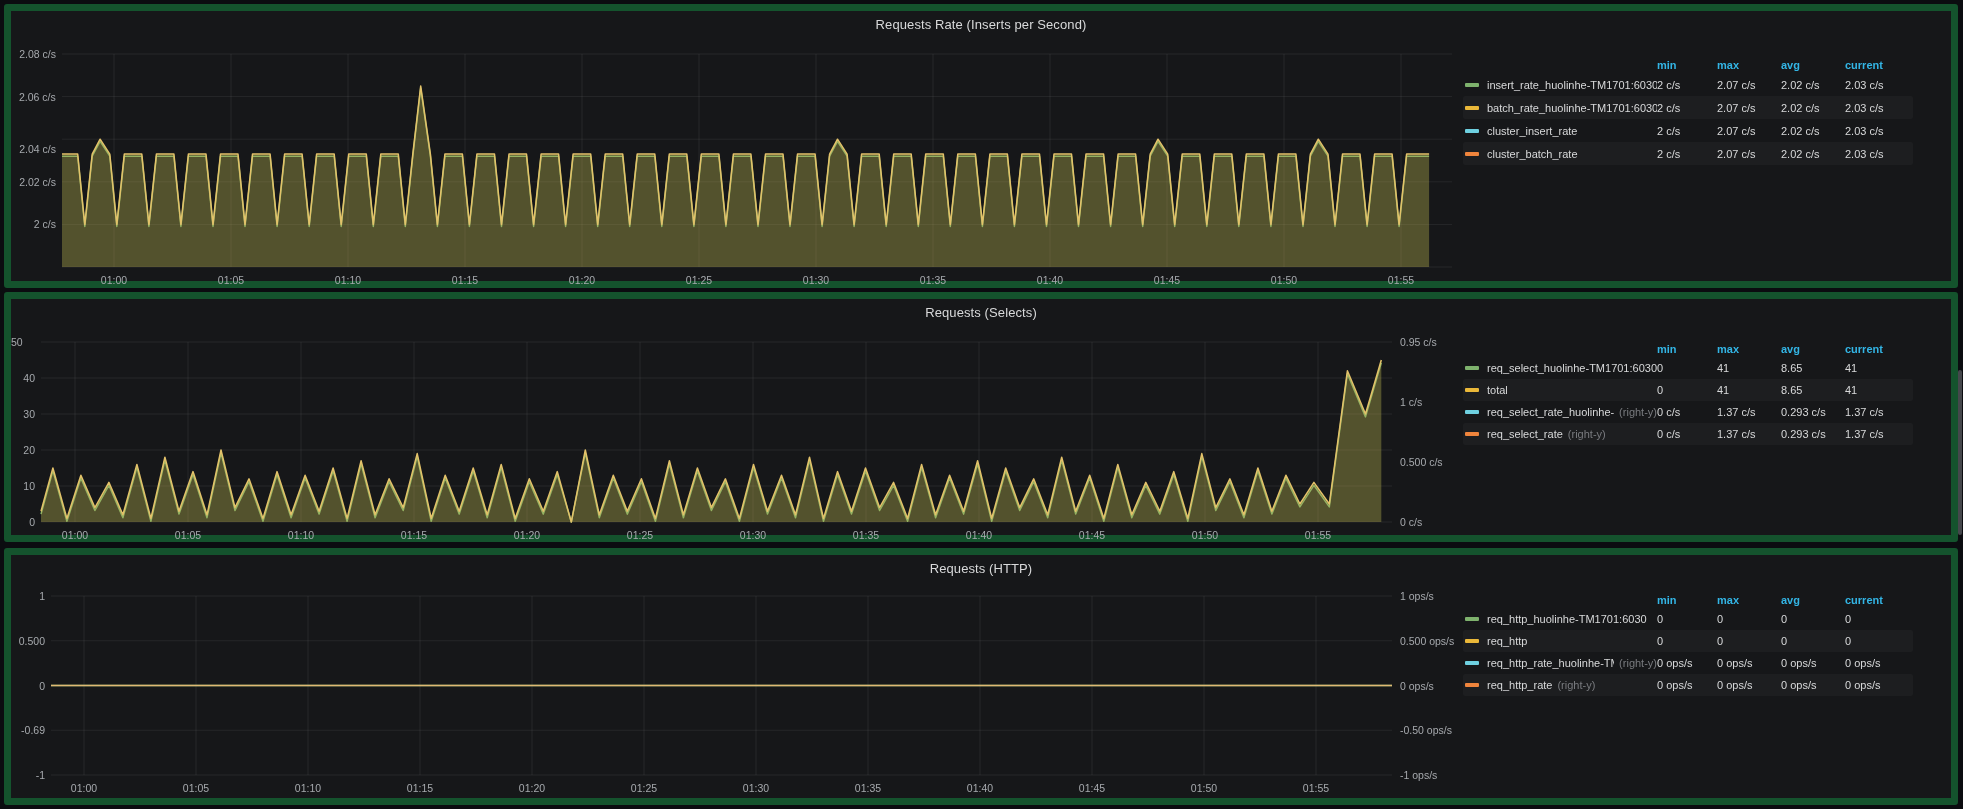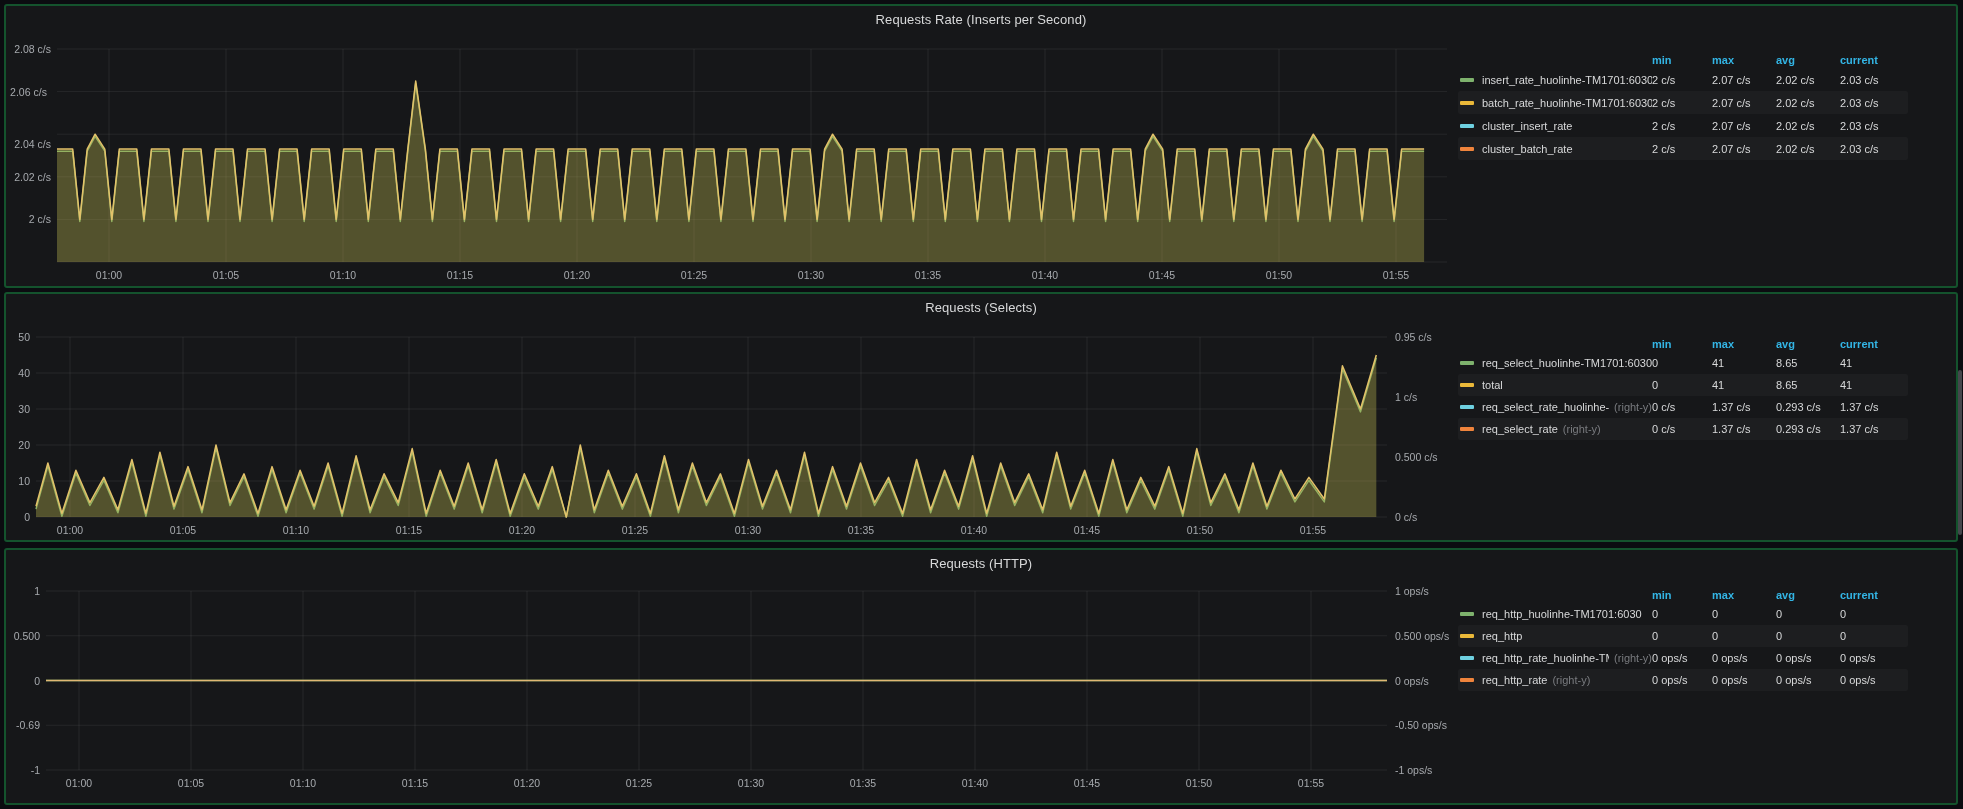--- a/index.html
+++ b/index.html
@@ -1,18 +1,18 @@
 <!DOCTYPE html>
 <html style="--header-blue: #33b5e5;"><head>
 <meta charset="utf-8">
 <style>
   html,body{margin:0;padding:0;background:#0b0c10;width:1963px;height:809px;overflow:hidden;
     font-family:"Liberation Sans",sans-serif;-webkit-font-smoothing:antialiased;}
   .page{position:relative;width:1963px;height:809px;background:#0b0c10;}
-  .panel{position:absolute;background:#161719;border:2px solid #14532d;border-radius:3px;box-sizing:border-box;}
+  .panel{position:absolute;background:#161719;border:7px solid #14532d;border-radius:3px;box-sizing:border-box;}
   .panel-title{position:absolute;top:6px;left:0;right:0;margin:0;text-align:center;
     font-size:13px;font-weight:500;color:#d8d9da;cursor:pointer;letter-spacing:.1px;}
   .chart{position:absolute;inset:0;}
   .chart-svg{position:absolute;left:0;top:0;}
   .tick{position:absolute;font-size:10.5px;line-height:12px;color:#a7aaae;white-space:nowrap;}
   .legend{position:absolute;width:450px;font-size:11px;}
   .lhead{display:flex;align-items:center;height:16px;}
   .lhead .spacer{flex:1;}
   .lhead .lcell{color:var(--header-blue,#33b5e5);font-weight:700;cursor:pointer;}
   .lrow{display:flex;align-items:center;height:22px;border-radius:2px;}
@@ -51,21 +51,21 @@
           <line x1="1039" y1="43" x2="1039" y2="256" stroke="rgba(255,255,255,0.07)" stroke-width="1"></line>
           <line x1="1156" y1="43" x2="1156" y2="256" stroke="rgba(255,255,255,0.07)" stroke-width="1"></line>
           <line x1="1273" y1="43" x2="1273" y2="256" stroke="rgba(255,255,255,0.07)" stroke-width="1"></line>
           <line x1="1390" y1="43" x2="1390" y2="256" stroke="rgba(255,255,255,0.07)" stroke-width="1"></line>
           <path d="M51.0,145.2L66.7,145.2L73.8,215.5L81.2,145.2L89.1,130.3L98.8,145.2L105.8,215.5L113.3,145.2L130.8,145.2L137.9,215.5L145.4,145.2L162.9,145.2L169.9,215.5L177.4,145.2L195.0,145.2L202.0,215.5L209.5,145.2L227.0,145.2L234.0,215.5L241.5,145.2L259.1,145.2L266.1,215.5L273.6,145.2L291.1,145.2L298.2,215.5L305.6,145.2L323.2,145.2L330.2,215.5L337.7,145.2L355.3,145.2L362.3,215.5L369.8,145.2L387.3,145.2L394.3,215.5L401.8,145.2L409.7,77.1L419.4,145.2L426.4,215.5L433.9,145.2L451.4,145.2L458.4,215.5L465.9,145.2L483.5,145.2L490.5,215.5L498.0,145.2L515.5,145.2L522.6,215.5L530.1,145.2L547.6,145.2L554.6,215.5L562.1,145.2L579.7,145.2L586.7,215.5L594.2,145.2L611.7,145.2L618.7,215.5L626.2,145.2L643.8,145.2L650.8,215.5L658.3,145.2L675.8,145.2L682.9,215.5L690.3,145.2L707.9,145.2L714.9,215.5L722.4,145.2L739.9,145.2L747.0,215.5L754.5,145.2L772.0,145.2L779.0,215.5L786.5,145.2L804.1,145.2L811.1,215.5L818.6,145.2L826.5,130.3L836.1,145.2L843.1,215.5L850.6,145.2L868.2,145.2L875.2,215.5L882.7,145.2L900.2,145.2L907.3,215.5L914.7,145.2L932.3,145.2L939.3,215.5L946.8,145.2L964.4,145.2L971.4,215.5L978.9,145.2L996.4,145.2L1003.4,215.5L1010.9,145.2L1028.5,145.2L1035.5,215.5L1043.0,145.2L1060.5,145.2L1067.5,215.5L1075.0,145.2L1092.6,145.2L1099.6,215.5L1107.1,145.2L1124.6,145.2L1131.7,215.5L1139.2,145.2L1147.0,130.3L1156.7,145.2L1163.7,215.5L1171.2,145.2L1188.8,145.2L1195.8,215.5L1203.3,145.2L1220.8,145.2L1227.8,215.5L1235.3,145.2L1252.9,145.2L1259.9,215.5L1267.4,145.2L1284.9,145.2L1292.0,215.5L1299.4,145.2L1307.3,130.3L1317.0,145.2L1324.0,215.5L1331.5,145.2L1349.0,145.2L1356.1,215.5L1363.6,145.2L1381.1,145.2L1388.1,215.5L1395.6,145.2L1413.2,145.2L1418.1,145.2L1418.1,256L51.0,256Z" fill="rgba(126,178,109,0.20)" stroke="none"></path>
           <polyline points="51.0,145.2 66.7,145.2 73.8,215.5 81.2,145.2 89.1,130.3 98.8,145.2 105.8,215.5 113.3,145.2 130.8,145.2 137.9,215.5 145.4,145.2 162.9,145.2 169.9,215.5 177.4,145.2 195.0,145.2 202.0,215.5 209.5,145.2 227.0,145.2 234.0,215.5 241.5,145.2 259.1,145.2 266.1,215.5 273.6,145.2 291.1,145.2 298.2,215.5 305.6,145.2 323.2,145.2 330.2,215.5 337.7,145.2 355.3,145.2 362.3,215.5 369.8,145.2 387.3,145.2 394.3,215.5 401.8,145.2 409.7,77.1 419.4,145.2 426.4,215.5 433.9,145.2 451.4,145.2 458.4,215.5 465.9,145.2 483.5,145.2 490.5,215.5 498.0,145.2 515.5,145.2 522.6,215.5 530.1,145.2 547.6,145.2 554.6,215.5 562.1,145.2 579.7,145.2 586.7,215.5 594.2,145.2 611.7,145.2 618.7,215.5 626.2,145.2 643.8,145.2 650.8,215.5 658.3,145.2 675.8,145.2 682.9,215.5 690.3,145.2 707.9,145.2 714.9,215.5 722.4,145.2 739.9,145.2 747.0,215.5 754.5,145.2 772.0,145.2 779.0,215.5 786.5,145.2 804.1,145.2 811.1,215.5 818.6,145.2 826.5,130.3 836.1,145.2 843.1,215.5 850.6,145.2 868.2,145.2 875.2,215.5 882.7,145.2 900.2,145.2 907.3,215.5 914.7,145.2 932.3,145.2 939.3,215.5 946.8,145.2 964.4,145.2 971.4,215.5 978.9,145.2 996.4,145.2 1003.4,215.5 1010.9,145.2 1028.5,145.2 1035.5,215.5 1043.0,145.2 1060.5,145.2 1067.5,215.5 1075.0,145.2 1092.6,145.2 1099.6,215.5 1107.1,145.2 1124.6,145.2 1131.7,215.5 1139.2,145.2 1147.0,130.3 1156.7,145.2 1163.7,215.5 1171.2,145.2 1188.8,145.2 1195.8,215.5 1203.3,145.2 1220.8,145.2 1227.8,215.5 1235.3,145.2 1252.9,145.2 1259.9,215.5 1267.4,145.2 1284.9,145.2 1292.0,215.5 1299.4,145.2 1307.3,130.3 1317.0,145.2 1324.0,215.5 1331.5,145.2 1349.0,145.2 1356.1,215.5 1363.6,145.2 1381.1,145.2 1388.1,215.5 1395.6,145.2 1413.2,145.2 1418.1,145.2" fill="none" stroke="#7eb26d" stroke-width="1.5" stroke-linejoin="round"></polyline>
           <path d="M51.0,143.1L66.7,143.1L73.8,213.4L81.2,143.1L89.1,128.2L98.8,143.1L105.8,213.4L113.3,143.1L130.8,143.1L137.9,213.4L145.4,143.1L162.9,143.1L169.9,213.4L177.4,143.1L195.0,143.1L202.0,213.4L209.5,143.1L227.0,143.1L234.0,213.4L241.5,143.1L259.1,143.1L266.1,213.4L273.6,143.1L291.1,143.1L298.2,213.4L305.6,143.1L323.2,143.1L330.2,213.4L337.7,143.1L355.3,143.1L362.3,213.4L369.8,143.1L387.3,143.1L394.3,213.4L401.8,143.1L409.7,75.0L419.4,143.1L426.4,213.4L433.9,143.1L451.4,143.1L458.4,213.4L465.9,143.1L483.5,143.1L490.5,213.4L498.0,143.1L515.5,143.1L522.6,213.4L530.1,143.1L547.6,143.1L554.6,213.4L562.1,143.1L579.7,143.1L586.7,213.4L594.2,143.1L611.7,143.1L618.7,213.4L626.2,143.1L643.8,143.1L650.8,213.4L658.3,143.1L675.8,143.1L682.9,213.4L690.3,143.1L707.9,143.1L714.9,213.4L722.4,143.1L739.9,143.1L747.0,213.4L754.5,143.1L772.0,143.1L779.0,213.4L786.5,143.1L804.1,143.1L811.1,213.4L818.6,143.1L826.5,128.2L836.1,143.1L843.1,213.4L850.6,143.1L868.2,143.1L875.2,213.4L882.7,143.1L900.2,143.1L907.3,213.4L914.7,143.1L932.3,143.1L939.3,213.4L946.8,143.1L964.4,143.1L971.4,213.4L978.9,143.1L996.4,143.1L1003.4,213.4L1010.9,143.1L1028.5,143.1L1035.5,213.4L1043.0,143.1L1060.5,143.1L1067.5,213.4L1075.0,143.1L1092.6,143.1L1099.6,213.4L1107.1,143.1L1124.6,143.1L1131.7,213.4L1139.2,143.1L1147.0,128.2L1156.7,143.1L1163.7,213.4L1171.2,143.1L1188.8,143.1L1195.8,213.4L1203.3,143.1L1220.8,143.1L1227.8,213.4L1235.3,143.1L1252.9,143.1L1259.9,213.4L1267.4,143.1L1284.9,143.1L1292.0,213.4L1299.4,143.1L1307.3,128.2L1317.0,143.1L1324.0,213.4L1331.5,143.1L1349.0,143.1L1356.1,213.4L1363.6,143.1L1381.1,143.1L1388.1,213.4L1395.6,143.1L1413.2,143.1L1418.1,143.1L1418.1,256L51.0,256Z" fill="rgba(234,184,57,0.22)" stroke="none"></path>
           <polyline points="51.0,143.1 66.7,143.1 73.8,213.4 81.2,143.1 89.1,128.2 98.8,143.1 105.8,213.4 113.3,143.1 130.8,143.1 137.9,213.4 145.4,143.1 162.9,143.1 169.9,213.4 177.4,143.1 195.0,143.1 202.0,213.4 209.5,143.1 227.0,143.1 234.0,213.4 241.5,143.1 259.1,143.1 266.1,213.4 273.6,143.1 291.1,143.1 298.2,213.4 305.6,143.1 323.2,143.1 330.2,213.4 337.7,143.1 355.3,143.1 362.3,213.4 369.8,143.1 387.3,143.1 394.3,213.4 401.8,143.1 409.7,75.0 419.4,143.1 426.4,213.4 433.9,143.1 451.4,143.1 458.4,213.4 465.9,143.1 483.5,143.1 490.5,213.4 498.0,143.1 515.5,143.1 522.6,213.4 530.1,143.1 547.6,143.1 554.6,213.4 562.1,143.1 579.7,143.1 586.7,213.4 594.2,143.1 611.7,143.1 618.7,213.4 626.2,143.1 643.8,143.1 650.8,213.4 658.3,143.1 675.8,143.1 682.9,213.4 690.3,143.1 707.9,143.1 714.9,213.4 722.4,143.1 739.9,143.1 747.0,213.4 754.5,143.1 772.0,143.1 779.0,213.4 786.5,143.1 804.1,143.1 811.1,213.4 818.6,143.1 826.5,128.2 836.1,143.1 843.1,213.4 850.6,143.1 868.2,143.1 875.2,213.4 882.7,143.1 900.2,143.1 907.3,213.4 914.7,143.1 932.3,143.1 939.3,213.4 946.8,143.1 964.4,143.1 971.4,213.4 978.9,143.1 996.4,143.1 1003.4,213.4 1010.9,143.1 1028.5,143.1 1035.5,213.4 1043.0,143.1 1060.5,143.1 1067.5,213.4 1075.0,143.1 1092.6,143.1 1099.6,213.4 1107.1,143.1 1124.6,143.1 1131.7,213.4 1139.2,143.1 1147.0,128.2 1156.7,143.1 1163.7,213.4 1171.2,143.1 1188.8,143.1 1195.8,213.4 1203.3,143.1 1220.8,143.1 1227.8,213.4 1235.3,143.1 1252.9,143.1 1259.9,213.4 1267.4,143.1 1284.9,143.1 1292.0,213.4 1299.4,143.1 1307.3,128.2 1317.0,143.1 1324.0,213.4 1331.5,143.1 1349.0,143.1 1356.1,213.4 1363.6,143.1 1381.1,143.1 1388.1,213.4 1395.6,143.1 1413.2,143.1 1418.1,143.1" fill="none" stroke="#e3c26a" stroke-width="1.5" stroke-linejoin="round"></polyline>
         </svg>
         <div class="tick" style="top: 37px; left: 0px; width: 45px; text-align: right;">2.08 c/s</div>
-        <div class="tick" style="top: 79.6px; left: 0px; width: 45px; text-align: center;">2.06 c/s</div>
+        <div class="tick" style="top: 79.6px; left: 8px; width: 45px; text-align: left;">2.06 c/s</div>
         <div class="tick" style="top: 132px; left: 0px; width: 45px; text-align: right;">2.04 c/s</div>
         <div class="tick" style="top: 164.8px; left: 0px; width: 45px; text-align: right;">2.02 c/s</div>
         <div class="tick" style="top: 207.4px; left: 0px; width: 45px; text-align: right;">2 c/s</div>
         <div class="tick" style="top: 250px; left: 0px; width: 45px; text-align: center; margin-top: 45px;">1.98 c/s</div>
         <div class="tick" style="top: 263px; left: 73px; width: 60px; text-align: center;">01:00</div>
         <div class="tick" style="top: 263px; left: 190px; width: 60px; text-align: center;">01:05</div>
         <div class="tick" style="top: 263px; left: 307px; width: 60px; text-align: center;">01:10</div>
         <div class="tick" style="top: 263px; left: 424px; width: 60px; text-align: center;">01:15</div>
         <div class="tick" style="top: 263px; left: 541px; width: 60px; text-align: center;">01:20</div>
         <div class="tick" style="top: 263px; left: 658px; width: 60px; text-align: center;">01:25</div>
@@ -147,21 +147,21 @@
           <line x1="855" y1="43" x2="855" y2="223" stroke="rgba(255,255,255,0.07)" stroke-width="1"></line>
           <line x1="968" y1="43" x2="968" y2="223" stroke="rgba(255,255,255,0.07)" stroke-width="1"></line>
           <line x1="1081" y1="43" x2="1081" y2="223" stroke="rgba(255,255,255,0.07)" stroke-width="1"></line>
           <line x1="1194" y1="43" x2="1194" y2="223" stroke="rgba(255,255,255,0.07)" stroke-width="1"></line>
           <line x1="1307" y1="43" x2="1307" y2="223" stroke="rgba(255,255,255,0.07)" stroke-width="1"></line>
           <path d="M30.0,215.1L41.9,171.9L55.9,222.3L69.9,179.1L83.9,211.5L97.9,186.3L111.9,218.7L125.9,168.3L139.9,222.3L153.9,161.1L168.0,215.1L182.0,175.5L196.0,218.7L210.0,153.9L224.0,211.5L238.0,182.7L252.0,222.3L266.0,175.5L280.1,218.7L294.1,179.1L308.1,215.1L322.1,171.9L336.1,222.3L350.1,164.7L364.1,218.7L378.1,182.7L392.2,211.5L406.2,157.5L420.2,222.3L434.2,179.1L448.2,215.1L462.2,171.9L476.2,218.7L490.2,168.3L504.2,222.3L518.3,182.7L532.3,215.1L546.3,175.5L560.3,223.0L574.3,153.9L588.3,218.7L602.3,179.1L616.3,215.1L630.4,182.7L644.4,222.3L658.4,164.7L672.4,218.7L686.4,171.9L700.4,211.5L714.4,182.7L728.4,222.3L742.5,168.3L756.5,215.1L770.5,179.1L784.5,218.7L798.5,161.1L812.5,222.3L826.5,175.5L840.5,215.1L854.5,171.9L868.6,211.5L882.6,186.3L896.6,222.3L910.6,168.3L924.6,218.7L938.6,179.1L952.6,215.1L966.6,164.7L980.7,222.3L994.7,171.9L1008.7,211.5L1022.7,182.7L1036.7,218.7L1050.7,161.1L1064.7,215.1L1078.7,179.1L1092.8,222.3L1106.8,168.3L1120.8,218.7L1134.8,186.3L1148.8,215.1L1162.8,175.5L1176.8,222.3L1190.8,157.5L1204.8,211.5L1218.9,182.7L1232.9,218.7L1246.9,171.9L1260.9,215.1L1274.9,179.1L1288.9,207.9L1302.9,186.3L1318.3,207.9L1336.4,74.7L1354.5,117.9L1370.3,63.9L1370.3,223L30.0,223Z" fill="rgba(126,178,109,0.20)" stroke="none"></path>
           <polyline points="30.0,215.1 41.9,171.9 55.9,222.3 69.9,179.1 83.9,211.5 97.9,186.3 111.9,218.7 125.9,168.3 139.9,222.3 153.9,161.1 168.0,215.1 182.0,175.5 196.0,218.7 210.0,153.9 224.0,211.5 238.0,182.7 252.0,222.3 266.0,175.5 280.1,218.7 294.1,179.1 308.1,215.1 322.1,171.9 336.1,222.3 350.1,164.7 364.1,218.7 378.1,182.7 392.2,211.5 406.2,157.5 420.2,222.3 434.2,179.1 448.2,215.1 462.2,171.9 476.2,218.7 490.2,168.3 504.2,222.3 518.3,182.7 532.3,215.1 546.3,175.5 560.3,223.0 574.3,153.9 588.3,218.7 602.3,179.1 616.3,215.1 630.4,182.7 644.4,222.3 658.4,164.7 672.4,218.7 686.4,171.9 700.4,211.5 714.4,182.7 728.4,222.3 742.5,168.3 756.5,215.1 770.5,179.1 784.5,218.7 798.5,161.1 812.5,222.3 826.5,175.5 840.5,215.1 854.5,171.9 868.6,211.5 882.6,186.3 896.6,222.3 910.6,168.3 924.6,218.7 938.6,179.1 952.6,215.1 966.6,164.7 980.7,222.3 994.7,171.9 1008.7,211.5 1022.7,182.7 1036.7,218.7 1050.7,161.1 1064.7,215.1 1078.7,179.1 1092.8,222.3 1106.8,168.3 1120.8,218.7 1134.8,186.3 1148.8,215.1 1162.8,175.5 1176.8,222.3 1190.8,157.5 1204.8,211.5 1218.9,182.7 1232.9,218.7 1246.9,171.9 1260.9,215.1 1274.9,179.1 1288.9,207.9 1302.9,186.3 1318.3,207.9 1336.4,74.7 1354.5,117.9 1370.3,63.9" fill="none" stroke="#7eb26d" stroke-width="1.5" stroke-linejoin="round"></polyline>
           <path d="M30.0,212.2L41.9,169.0L55.9,219.4L69.9,176.2L83.9,208.6L97.9,183.4L111.9,215.8L125.9,165.4L139.9,219.4L153.9,158.2L168.0,212.2L182.0,172.6L196.0,215.8L210.0,151.0L224.0,208.6L238.0,179.8L252.0,219.4L266.0,172.6L280.1,215.8L294.1,176.2L308.1,212.2L322.1,169.0L336.1,219.4L350.1,161.8L364.1,215.8L378.1,179.8L392.2,208.6L406.2,154.6L420.2,219.4L434.2,176.2L448.2,212.2L462.2,169.0L476.2,215.8L490.2,165.4L504.2,219.4L518.3,179.8L532.3,212.2L546.3,172.6L560.3,223.0L574.3,151.0L588.3,215.8L602.3,176.2L616.3,212.2L630.4,179.8L644.4,219.4L658.4,161.8L672.4,215.8L686.4,169.0L700.4,208.6L714.4,179.8L728.4,219.4L742.5,165.4L756.5,212.2L770.5,176.2L784.5,215.8L798.5,158.2L812.5,219.4L826.5,172.6L840.5,212.2L854.5,169.0L868.6,208.6L882.6,183.4L896.6,219.4L910.6,165.4L924.6,215.8L938.6,176.2L952.6,212.2L966.6,161.8L980.7,219.4L994.7,169.0L1008.7,208.6L1022.7,179.8L1036.7,215.8L1050.7,158.2L1064.7,212.2L1078.7,176.2L1092.8,219.4L1106.8,165.4L1120.8,215.8L1134.8,183.4L1148.8,212.2L1162.8,172.6L1176.8,219.4L1190.8,154.6L1204.8,208.6L1218.9,179.8L1232.9,215.8L1246.9,169.0L1260.9,212.2L1274.9,176.2L1288.9,205.0L1302.9,183.4L1318.3,205.0L1336.4,71.8L1354.5,115.0L1370.3,61.0L1370.3,223L30.0,223Z" fill="rgba(234,184,57,0.22)" stroke="none"></path>
           <polyline points="30.0,212.2 41.9,169.0 55.9,219.4 69.9,176.2 83.9,208.6 97.9,183.4 111.9,215.8 125.9,165.4 139.9,219.4 153.9,158.2 168.0,212.2 182.0,172.6 196.0,215.8 210.0,151.0 224.0,208.6 238.0,179.8 252.0,219.4 266.0,172.6 280.1,215.8 294.1,176.2 308.1,212.2 322.1,169.0 336.1,219.4 350.1,161.8 364.1,215.8 378.1,179.8 392.2,208.6 406.2,154.6 420.2,219.4 434.2,176.2 448.2,212.2 462.2,169.0 476.2,215.8 490.2,165.4 504.2,219.4 518.3,179.8 532.3,212.2 546.3,172.6 560.3,223.0 574.3,151.0 588.3,215.8 602.3,176.2 616.3,212.2 630.4,179.8 644.4,219.4 658.4,161.8 672.4,215.8 686.4,169.0 700.4,208.6 714.4,179.8 728.4,219.4 742.5,165.4 756.5,212.2 770.5,176.2 784.5,215.8 798.5,158.2 812.5,219.4 826.5,172.6 840.5,212.2 854.5,169.0 868.6,208.6 882.6,183.4 896.6,219.4 910.6,165.4 924.6,215.8 938.6,176.2 952.6,212.2 966.6,161.8 980.7,219.4 994.7,169.0 1008.7,208.6 1022.7,179.8 1036.7,215.8 1050.7,158.2 1064.7,212.2 1078.7,176.2 1092.8,219.4 1106.8,165.4 1120.8,215.8 1134.8,183.4 1148.8,212.2 1162.8,172.6 1176.8,219.4 1190.8,154.6 1204.8,208.6 1218.9,179.8 1232.9,215.8 1246.9,169.0 1260.9,212.2 1274.9,176.2 1288.9,205.0 1302.9,183.4 1318.3,205.0 1336.4,71.8 1354.5,115.0 1370.3,61.0" fill="none" stroke="#e3c26a" stroke-width="1.5" stroke-linejoin="round"></polyline>
         </svg>
-        <div class="tick" style="top: 37px; left: 0px; width: 24px; text-align: right;">50</div>
+        <div class="tick" style="top: 37px; left: 0px; width: 24px; ">50</div>
         <div class="tick" style="top: 73px; left: 0px; width: 24px; text-align: right;">40</div>
         <div class="tick" style="top: 109px; left: 0px; width: 24px; text-align: right;">30</div>
         <div class="tick" style="top: 145px; left: 0px; width: 24px; text-align: right;">20</div>
         <div class="tick" style="top: 181px; left: 0px; width: 24px; text-align: right;">10</div>
         <div class="tick" style="top: 217px; left: 0px; width: 24px; text-align: right;">0</div>
         <div class="tick" style="top: 37px; left: 1389px;">0.95 c/s</div>
         <div class="tick" style="top: 96.994px; left: 1389px;">1 c/s</div>
         <div class="tick" style="top: 157.006px; left: 1389px;">0.500 c/s</div>
         <div class="tick" style="top: 217px; left: 1389px;">0 c/s</div>
         <div class="tick" style="top: 230px; left: 34px; width: 60px; text-align: center;">01:00</div>

